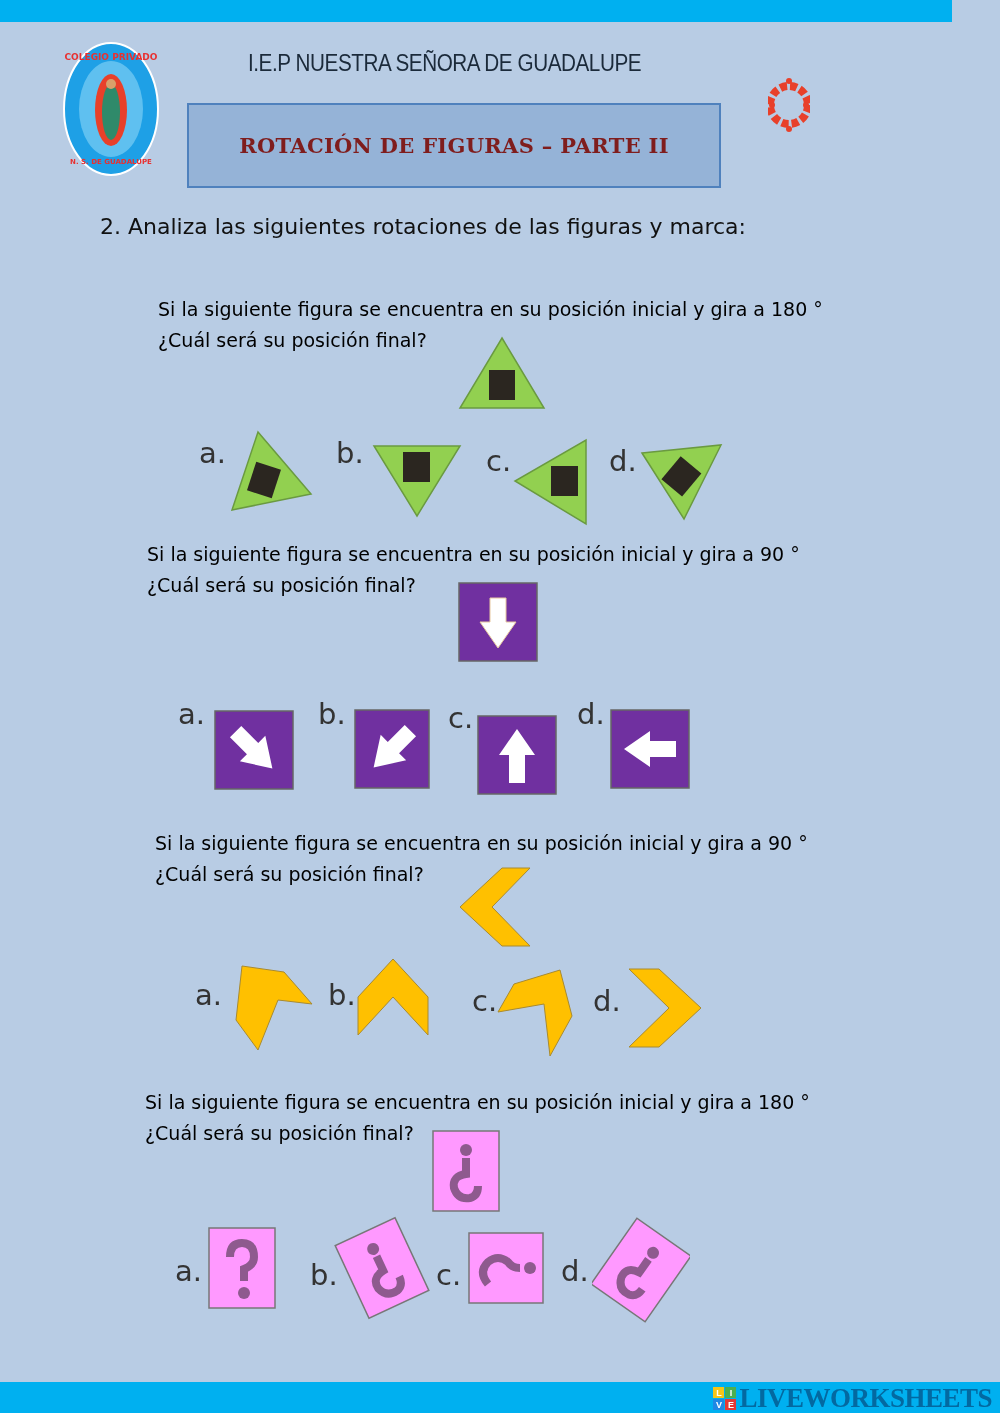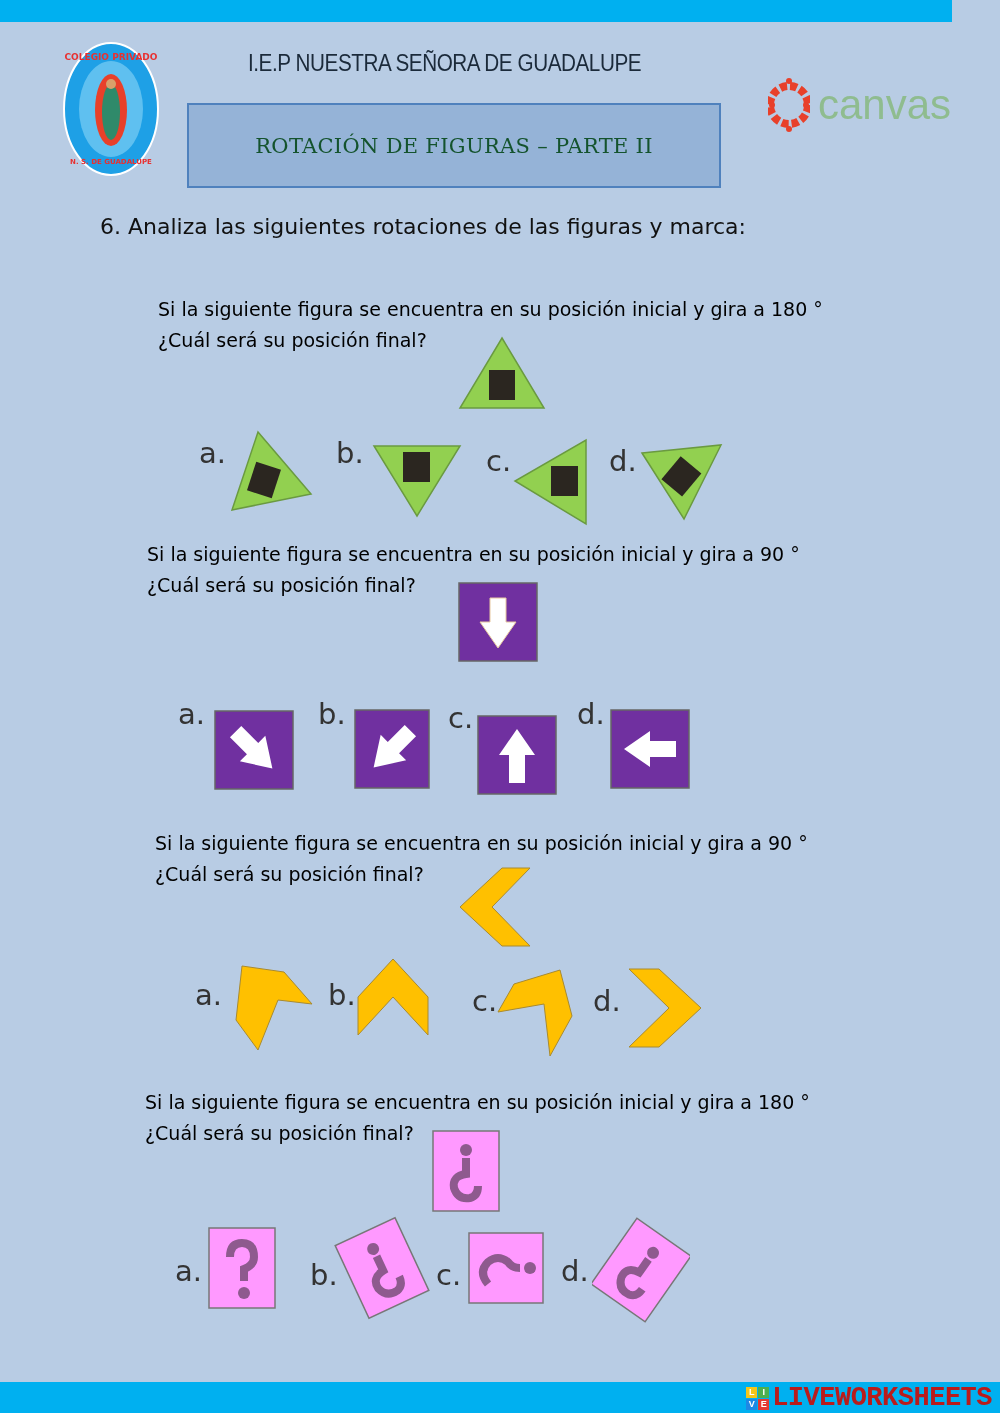--- a/index.html
+++ b/index.html
@@ -2,29 +2,29 @@
 <html><head>
 <meta charset="utf-8">
 <style>
   html, body { margin:0; padding:0; }
   body { width:1000px; height:1413px; background:#b8cce4; position:relative; overflow:hidden; font-family:"Liberation Sans", sans-serif; color:#222; }
   .abs { position:absolute; }
   .topbar { left:0; top:0; width:952px; height:22px; background:#00b0f0; }
   .bottombar { left:0; top:1382px; width:1000px; height:31px; background:#00b0f0; }
   .school { left:248px; top:50px; font-size:23px; letter-spacing:-0.5px; color:#1b2a3a; font-family:"Liberation Sans Narrow","Liberation Sans", sans-serif; transform:scaleX(0.9); transform-origin:left; }
   .titlebox { left:187px; top:103px; width:534px; height:85px; background:#95b3d7; border:2px solid #4f81bd; box-sizing:border-box; display:flex; align-items:center; justify-content:center; }
-  .titlebox span { font-family:"DejaVu Serif", serif; font-weight:normal; font-size:21px; color:#14532d; letter-spacing:0.3px; }
+  .titlebox span { font-family:"DejaVu Serif", serif; font-weight:bold; font-size:21px; color:#7f1d1d; letter-spacing:0.3px; }
   .logo { left:63px; top:42px; width:96px; height:134px; }
   .canvaslogo { left:768px; top:72px; display:flex; align-items:center; gap:8px; }
   .canvaslogo .word { font-size:42px; color:#8fbc8f; font-family:"Liberation Sans", sans-serif; letter-spacing:0px; }
   .instr { left:100px; top:214px; font-size:22px; font-family:"DejaVu Sans", sans-serif; color:#111; }
   .q { font-size:19px; font-family:"DejaVu Sans", sans-serif; color:#000000; line-height:31px; }
   .lbl { font-size:29px; font-family:"DejaVu Sans", sans-serif; color:#333; }
   .lw { right:8px; top:1383px; display:flex; align-items:center; gap:3px; }
-  .lw .txt { font-size:27px; font-weight:900; color:#b91c1c; font-family:Liberation Mono, monospace; letter-spacing:-0.5px; }
+  .lw .txt { font-size:27px; font-weight:900; color:#0369a1; font-family:Liberation Serif, serif; letter-spacing:-0.5px; }
   .lwicon { display:grid; grid-template-columns:11px 11px; grid-template-rows:11px 11px; gap:1px; }
   .lwicon span { font-size:9px; font-weight:bold; color:#fff; display:flex; align-items:center; justify-content:center; }
 </style>
 </head>
 <body>
 
 <div class="abs topbar"></div>
 
 <svg class="abs logo" viewBox="0 0 96 134">
   <ellipse cx="48" cy="67" rx="47" ry="66" fill="#1ea0e6" stroke="#fff" stroke-width="2"></ellipse>
@@ -45,24 +45,23 @@
 <div class="abs canvaslogo">
   <svg width="42" height="66" viewBox="0 0 42 66">
     <g fill="#e8402a">
       <circle cx="21" cy="33" r="19" fill="none" stroke="#e8402a" stroke-width="8" stroke-dasharray="7 3"></circle>
       <circle cx="21" cy="9" r="3"></circle>
         <circle cx="21" cy="57" r="3"></circle>
       <circle cx="4" cy="33" r="3"></circle>
         <circle cx="38" cy="33" r="3"></circle>
     </g>
   </svg>
-  <span class="word">canvas</span>
 </div>
 
-<div class="abs instr">6.  Analiza las siguientes rotaciones de las figuras y marca:</div>
+<div class="abs instr">2.  Analiza las siguientes rotaciones de las figuras y marca:</div>
 
 <div class="abs q" style="left:158px; top:294px;">
   <div>Si la siguiente figura se encuentra en su posición inicial y gira a 180 °</div>
   <div>¿Cuál será su posición final?</div>
 </div>
 <svg class="abs" style="left:458px; top:336px;" width="88" height="74">
   <polygon points="44,2 86,72 2,72" fill="#92d050" stroke="#6a9a40" stroke-width="1.5"></polygon>
   <rect x="31" y="34" width="26" height="30" fill="#2b2620"></rect>
 </svg>
 <span class="abs lbl" style="left:199px; top:436px;">a.</span>

